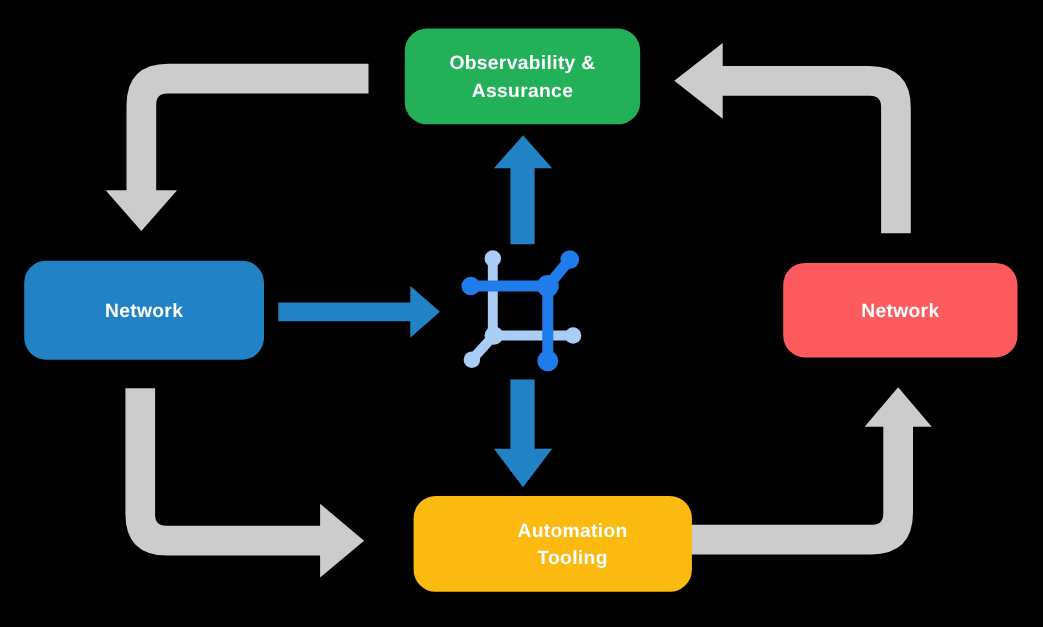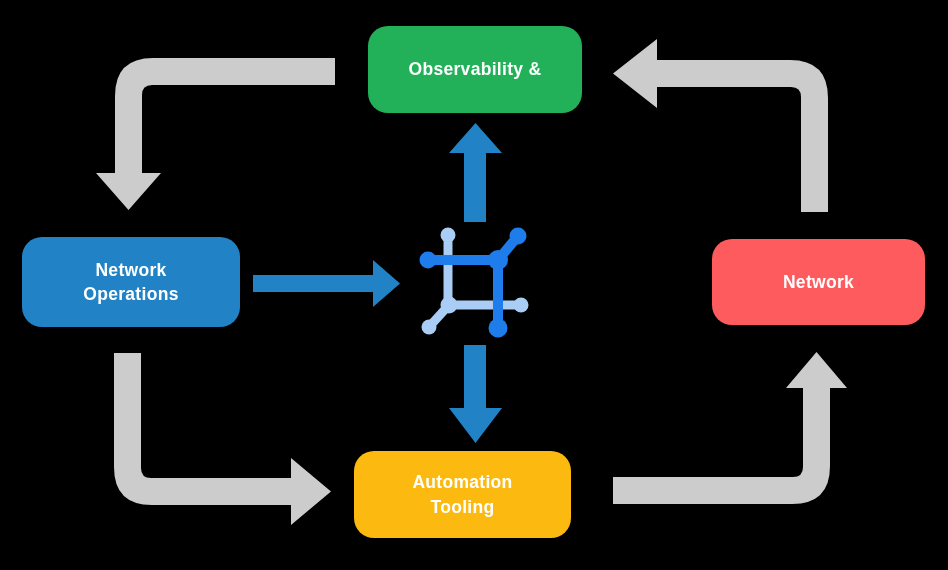--- a/index.html
+++ b/index.html
@@ -29,21 +29,21 @@
     color: #ffffff;
     font-size: 17.5px;
     font-weight: 600;
     letter-spacing: 0.3px;
     line-height: 1.38;
     text-align: center;
   }
   .node-observability { left: 368px; top: 26px;  width: 214px; height: 87px; }
   .node-operations    { left: 22px;  top: 237px; width: 218px; height: 90px; }
   .node-infrastructure{ left: 712px; top: 239px; width: 213px; height: 86px; }
-  .node-automation    { left: 354px; top: 451px; width: 217px; height: 87px; }
+  .node-automation    { left: 376px; top: 451px; width: 217px; height: 87px; padding-left: 36px; }
   .center-icon {
     position: absolute;
     left: 413px; top: 219px;
     width: 122px; height: 125px;
   }
 </style>
 </head>
 <body>
 
 <div class="stage" style="background-color: rgb(0, 0, 0);">
@@ -81,25 +81,25 @@
       <line x1="85" y1="41" x2="105" y2="17"></line>
       <circle cx="15" cy="41" r="8.5" stroke="none"></circle>
       <circle cx="85" cy="41" r="10" stroke="none"></circle>
       <circle cx="105" cy="17" r="8.5" stroke="none"></circle>
       <circle cx="85" cy="109" r="9.5" stroke="none"></circle>
     </g>
   </svg>
 
   <div class="node node-observability" style="background-color: rgb(34, 177, 89);">
     <span>Observability &amp;</span>
+    <span>Assurance</span>
   </div>
 
   <div class="node node-operations" style="background-color: rgb(33, 131, 197);">
     <span>Network</span>
-    <span>Operations</span>
   </div>
 
   <div class="node node-infrastructure" style="background-color: rgb(253, 91, 94);">
     <span>Network</span>
   </div>
 
   <div class="node node-automation" style="background-color: rgb(252, 186, 16);">
     <span>Automation</span>
     <span>Tooling</span>
   </div>

